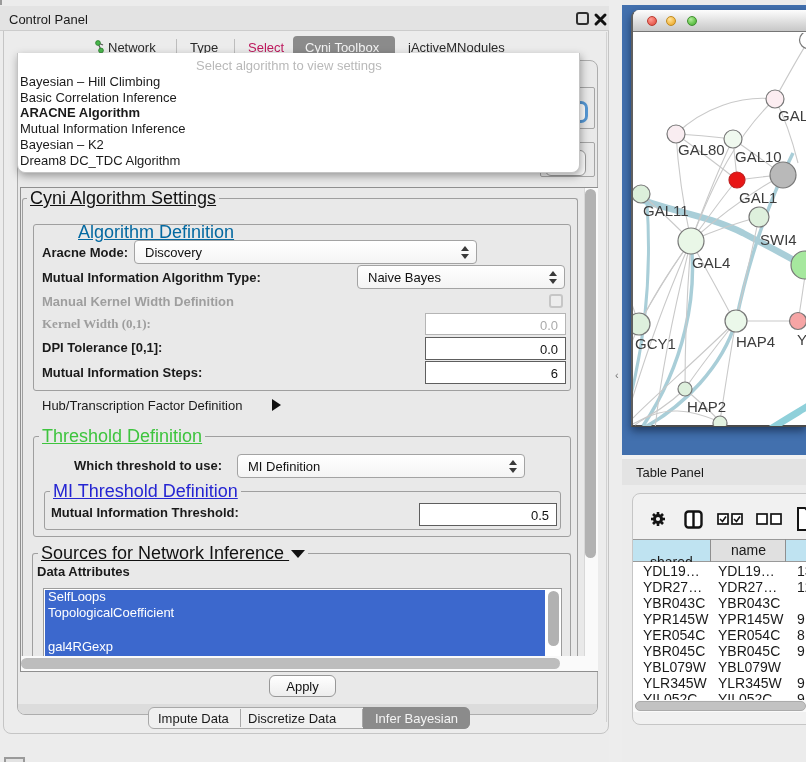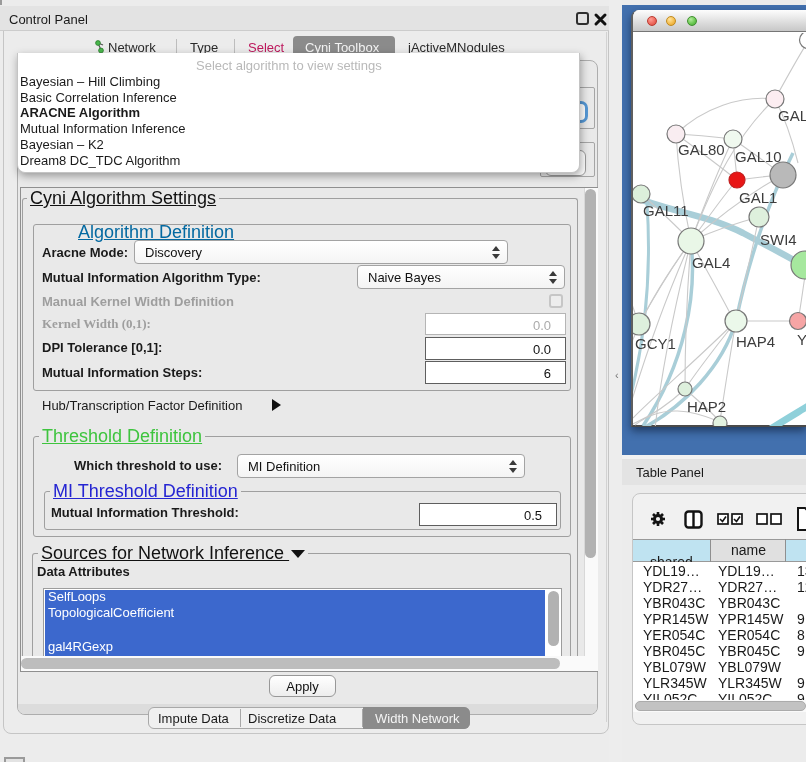--- a/index.html
+++ b/index.html
@@ -8,21 +8,21 @@
 .ab{position:absolute;}
 .lbl{position:absolute;font-size:13px;color:#1a1a1a;white-space:nowrap;line-height:14px;}
 .b{font-weight:bold;}
 .grp{position:absolute;border:1px solid #9f9f9f;border-radius:3px;}
 .glab{position:absolute;font-size:18px;background:#e9e9e9;padding:0 3px;white-space:nowrap;line-height:13px;text-decoration:underline;}
 .combo{position:absolute;background:linear-gradient(#ffffff,#f4f4f4);border:1px solid #a3a3a3;border-radius:4px;font-size:13px;color:#111;}
 .combo .tx{position:absolute;left:10px;top:4px;white-space:nowrap;}
 .arr{position:absolute;right:7px;}
 .arr .up{width:0;height:0;border-left:4px solid transparent;border-right:4px solid transparent;border-bottom:5px solid #3a3a3a;margin-bottom:3px;}
 .arr .dn{width:0;height:0;border-left:4px solid transparent;border-right:4px solid transparent;border-top:5px solid #3a3a3a;}
-.inp{position:absolute;background:#fff;border:1px solid #7f7f7f;font-size:13px;color:#111;text-align:right;padding:4px 14px 0 0;}
+.inp{position:absolute;background:#fff;border:1px solid #7f7f7f;font-size:13px;color:#111;text-align:right;padding:4px 7px 0 0;}
 .sep{position:absolute;width:1px;background:#bdbdbd;}
 </style>
 </head>
 <body>
 
 <div class="ab" style="left:3px;top:6px;width:606px;height:728px;background:#ececec;border:1px solid #c5c5c5;border-radius:0 0 8px 8px;"></div>
 <div class="ab" style="left:606px;top:32px;width:1px;height:690px;background:#d2d2d2;"></div>
 <div class="ab" style="left:0px;top:6px;width:618px;height:25px;background:#e3e3e3;border-bottom:1px solid #cccccc;"></div>
 <div class="lbl" style="left:9px;top:13px;">Control Panel</div>
 <div class="ab" style="left:0;top:0;width:2px;height:5px;background:#9a9a9a;"></div>
@@ -57,21 +57,21 @@
 
 <div class="ab" style="left:20px;top:187px;width:578px;height:485px;background:#e9e9e9;border:1px solid #8f8f8f;"></div>
 
 <div class="grp" style="left:22px;top:198px;width:556px;height:470px;border-bottom:none;border-radius:3px 3px 0 0;"></div>
 <div class="glab" style="left:27px;top:192px;color:#111;">Cyni Algorithm Settings</div>
 
 <div class="grp" style="left:33px;top:224px;width:538px;height:167px;"></div>
 <div class="glab" style="left:39px;top:226px;color:#0369a1;margin-left:36px;">Algorithm Definition</div>
 
 <div class="lbl b" style="left:42px;top:246px;">Aracne Mode:</div>
-<div class="combo" style="left:134px;top:240px;width:374px;height:24px;">
+<div class="combo" style="left:134px;top:240px;width:343px;height:24px;">
     <span class="tx">Discovery</span>
     <div class="arr" style="top:5px;">
       <div class="up"></div>
       <div class="dn"></div>
     </div>
   </div>
 
 <div class="lbl b" style="left:42px;top:271px;">Mutual Information Algorithm Type:</div>
 <div class="combo" style="left:357px;top:265px;width:208px;height:24px;">
     <span class="tx">Naive Bayes</span>
@@ -131,21 +131,21 @@
 <div class="ab" style="left:21px;top:658px;width:539px;height:11px;background:#bdbdbd;border-radius:6px;"></div>
 
 <div class="ab" style="left:269px;top:675px;width:67px;height:22px;background:linear-gradient(#ffffff,#ededed);border:1px solid #989898;border-radius:6px;text-align:center;font-size:13px;color:#111;padding-top:3px;">Apply</div>
 
 <div class="ab" style="left:148px;top:707px;width:322px;height:22px;background:#f0f0f0;border:1px solid #a8a8a8;border-radius:6px;"></div>
 <div class="sep" style="left:240px;top:709px;height:18px;background:#a8a8a8;"></div>
 <div class="sep" style="left:362px;top:709px;height:18px;background:#a8a8a8;"></div>
 <div class="ab" style="left:363px;top:707px;width:107px;height:22px;background:#8b8b8b;border-radius:0 6px 6px 0;"></div>
 <div class="lbl" style="left:158px;top:712px;">Impute Data</div>
 <div class="lbl" style="left:248px;top:712px;">Discretize Data</div>
-<div class="lbl" style="left:375px;top:712px;color:#f4f4f4;">Width Network</div>
+<div class="lbl" style="left:375px;top:712px;color:#f4f4f4;">Infer Bayesian</div>
 
 <div class="ab" style="left:4px;top:757px;width:21px;height:10px;background:#e3e3e3;border:2px solid #9a9a9a;"></div>
 
 <div class="ab" style="left:17px;top:53px;width:563px;height:120px;background:#ffffff;border:1px solid #c4c4c4;border-top:none;border-radius:0 0 8px 8px;box-shadow:1px 3px 8px rgba(0,0,0,0.35);"></div>
 <div class="lbl" style="left:196px;top:59px;color:#b9b9b9;">Select algorithm to view settings</div>
 <div class="lbl" style="left:20px;top:75px;">Bayesian – Hill Climbing</div>
 <div class="lbl" style="left:20px;top:91px;">Basic Correlation Inference</div>
 <div class="lbl b" style="left:20px;top:106px;">ARACNE Algorithm</div>
 <div class="lbl" style="left:20px;top:122px;">Mutual Information Inference</div>
 <div class="lbl" style="left:20px;top:138px;">Bayesian – K2</div>

